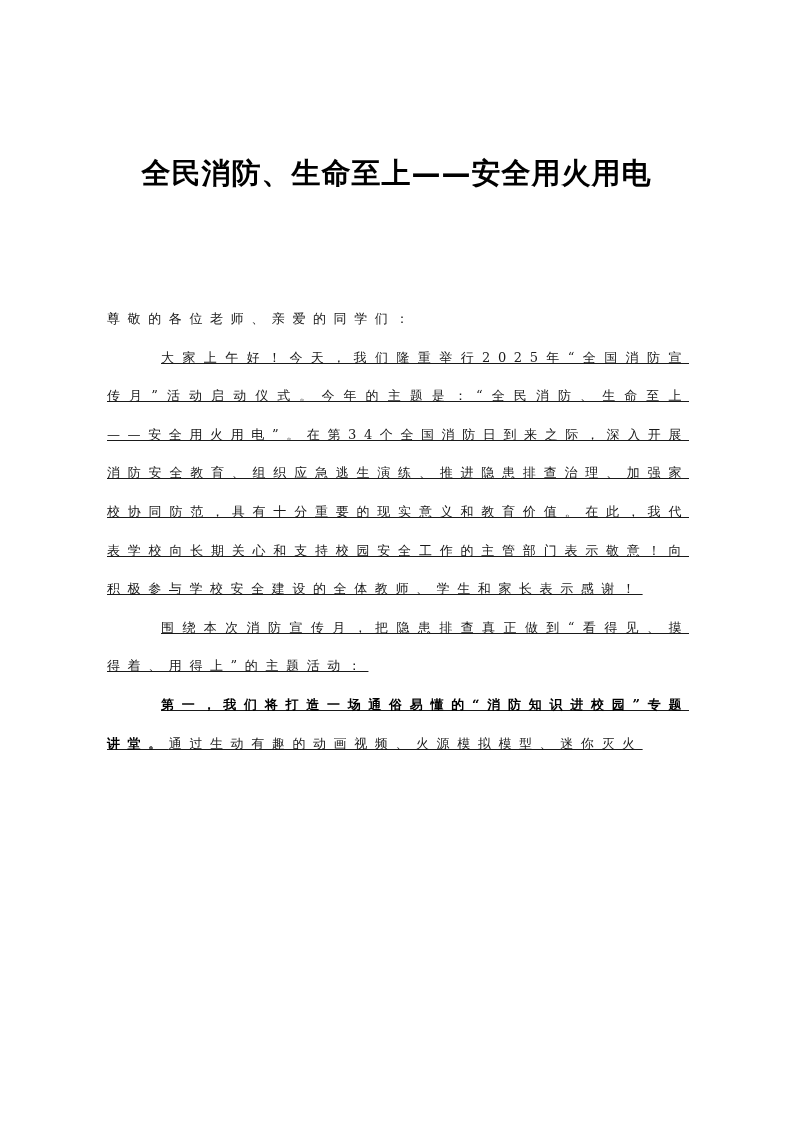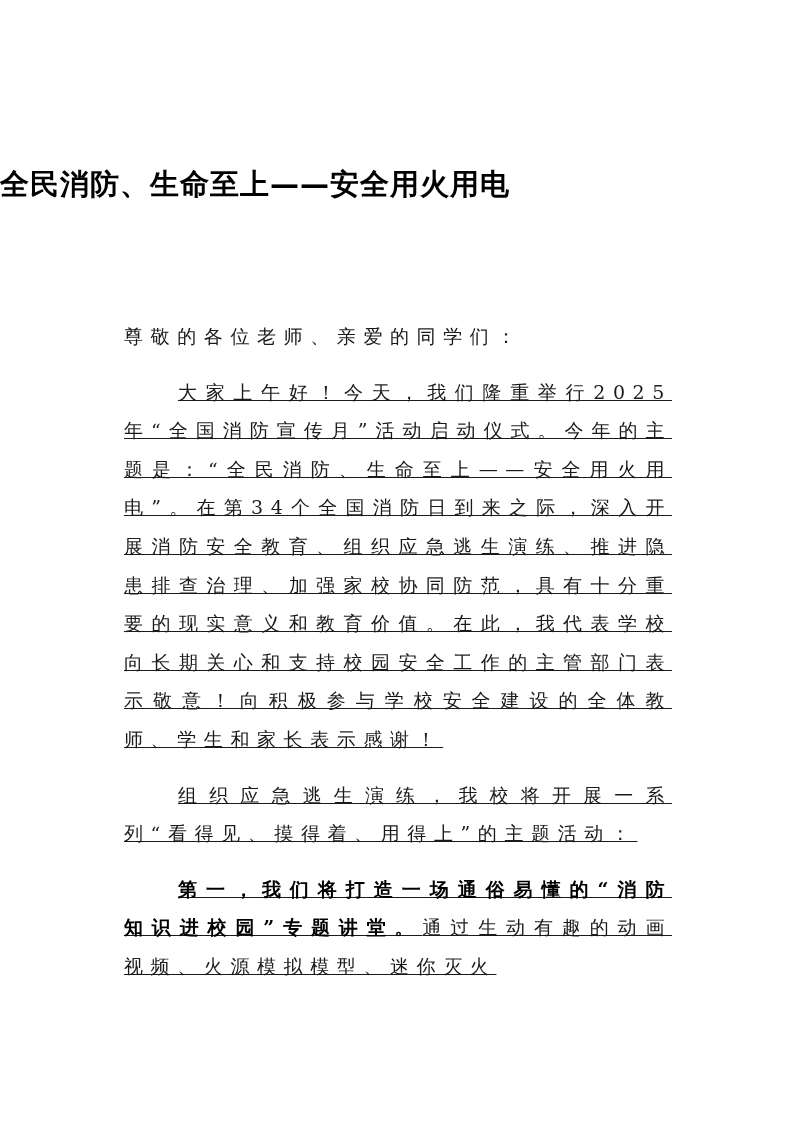--- a/index.html
+++ b/index.html
@@ -18,41 +18,42 @@
     .page {
       position: absolute;
       left: 0; top: 0;
       width: 793px;
       height: 1122px;
       background: #ffffff;
     }
     .title-block {
       position: absolute;
       left: 0;
-      top: 161px;
+      top: 150px;
       width: 793px;
+      text-align: center;
     }
     .title-line {
       font-family: "DejaVu Sans", "Liberation Sans", sans-serif;
       font-weight: bold;
       font-size: 29px;
       line-height: 46px;
       letter-spacing: 1px;
       color: #000000;
       white-space: nowrap;
     }
     .body-text {
       position: absolute;
       left: 107px;
       top: 300px;
       width: 582px;
     }
     .para {
-      margin: 17px;
-      font-size: 19px;
+      margin: 0;
+      font-size: 13px;
       line-height: 38.6px;
       letter-spacing: 7.6px;
       text-align: justify;
       text-justify: inter-character;
       word-break: break-all;
       color: #1a1a1a;
     }
     .para.indent {
       text-indent: 54px;
       text-decoration: underline;
@@ -70,18 +71,18 @@
   <div class="title-block">
     <div class="title-line">全民消防、生命至上——安全用火用电</div>
   </div>
 
   <div class="body-text">
     <p class="para">尊敬的各位老师、亲爱的同学们：</p>
 
     <p class="para indent">大家上午好！今天，我们隆重举行2025年“全国消防宣传月”活动启动仪式。今年的主题是：“全民消防、生命至上——安全用火用电”。在第34个全国消防日到来之际，深入开展消防安全教育、组织应急逃生演练、推进隐患排查治理、加强家校协同防范，具有十分重要的现实意义和教育价值。在此，我代表学校向长期关心和支持校园安全工作的主管部门表示敬意！向积极参与学校安全建设的全体教师、学生和家长表示感谢！</p>
 
 
-    <p class="para indent">组织应急逃生演练，我校将开展一系列“看得见、摸得着、用得上”的主题活动：</p>
+    <p class="para indent">围绕本次消防宣传月，把隐患排查真正做到“看得见、摸得着、用得上”的主题活动：</p>
 
     <p class="para indent"><span class="bold">第一，我们将打造一场通俗易懂的“消防知识进校园”专题讲堂。</span><span>通过生动有趣的动画视频、火源模拟模型、迷你灭火</span></p>
   </div>
 
 </div>
 
 </body></html>

